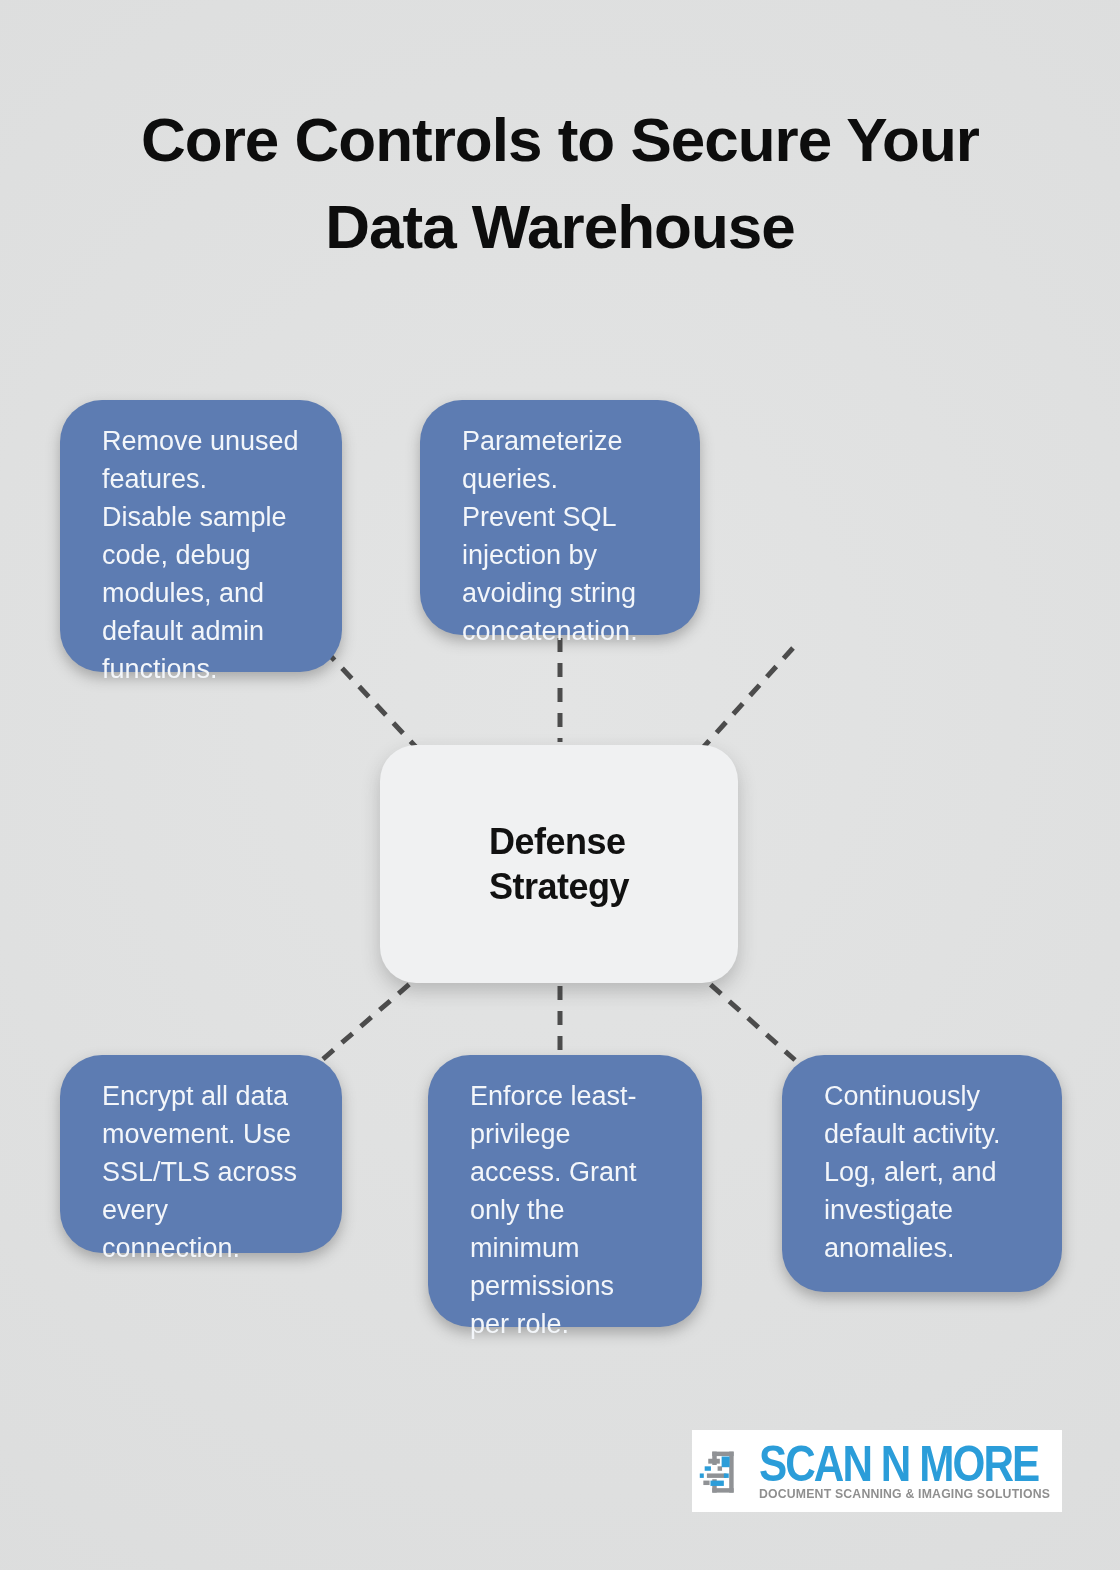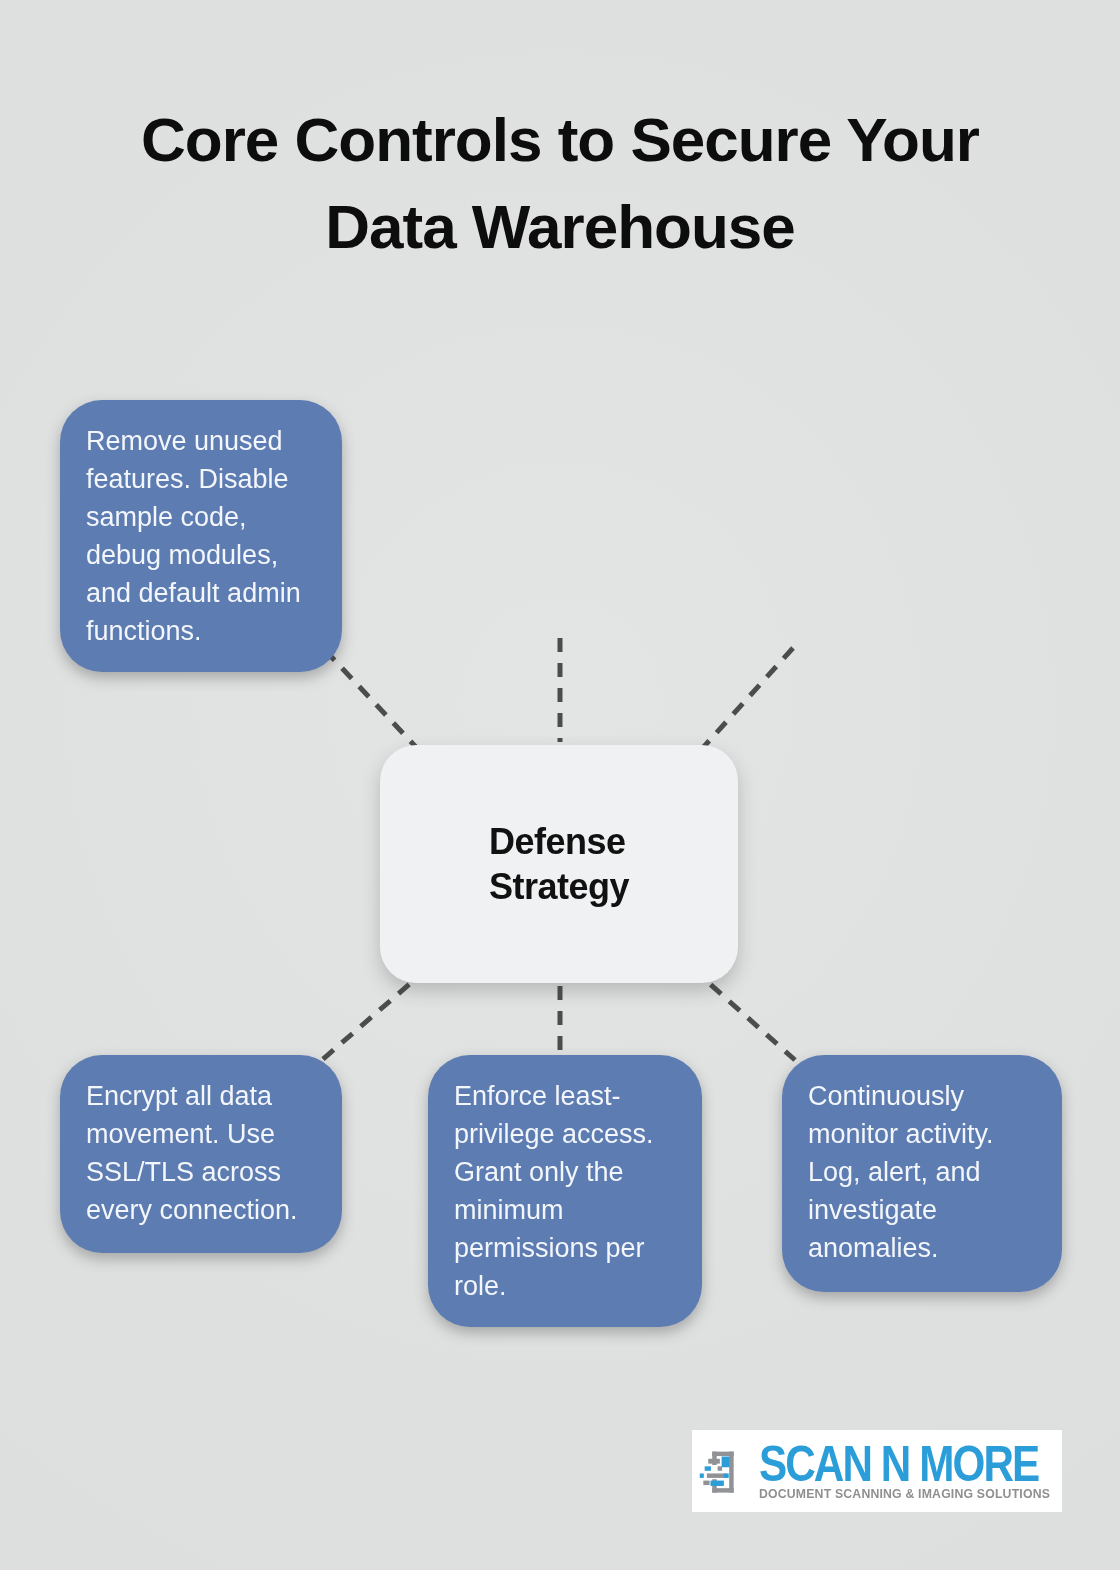--- a/index.html
+++ b/index.html
@@ -15,21 +15,21 @@
   .title{
     position:absolute;left:0;top:96px;width:1120px;margin:0;
     text-align:center;font-weight:bold;font-size:62px;line-height:87px;
     letter-spacing:-1px;color:#0d0d0d;white-space:pre-line;
   }
   .connectors{position:absolute;left:0;top:0;pointer-events:none;}
   .connectors line{stroke:#4c4c4c;stroke-width:5;stroke-dasharray:14 11;}
   .node{
     position:absolute;box-sizing:border-box;
     background:#5d7cb2;border-radius:42px;
-    color:#f3f6fa;padding:22px 26px;
+    color:#f3f6fa;padding:22px 42px;
     box-shadow:0 6px 14px rgba(60,60,60,.35);
   }
   .node p{margin:0;font-size:27px;line-height:38px;}
   .b1{left:60px;top:400px;width:282px;height:272px;}
   .b2{left:420px;top:400px;width:280px;height:235px;}
   .b3{left:780px;top:400px;width:280px;height:233px;}
   .b4{left:60px;top:1055px;width:282px;height:198px;}
   .b5{left:428px;top:1055px;width:274px;height:272px;}
   .b6{left:782px;top:1055px;width:280px;height:237px;}
   .center-node{
@@ -72,28 +72,31 @@
     <line x1="560" y1="638" x2="560" y2="742"></line>
     <line x1="793" y1="648" x2="690" y2="762"></line>
     <line x1="428" y1="968" x2="322" y2="1060"></line>
     <line x1="560" y1="986" x2="560" y2="1052"></line>
     <line x1="692" y1="968" x2="795" y2="1060"></line>
   </svg>
 
   <div class="node b1">
     <p>Remove unused features. Disable sample code, debug modules, and default admin functions.</p>
   </div>
+  <div class="node b2">
+    <p>Parameterize queries. Prevent SQL injection by avoiding string concatenation.</p>
+  </div>
   <div class="node b5">
     <p>Enforce least-privilege access. Grant only the minimum permissions per role.</p>
   </div>
   <div class="node b4">
     <p>Encrypt all data movement. Use SSL/TLS across every connection.</p>
   </div>
   <div class="node b6">
-    <p>Continuously monitor activity. Log, alert, and investigate anomalies.</p>
+    <p>Continuously default activity. Log, alert, and investigate anomalies.</p>
   </div>
 
   <div class="center-node">
     <div class="center-label">Defense
 Strategy</div>
   </div>
 
   <div class="logo">
     <svg width="80" height="76" viewBox="0 0 110 105" aria-hidden="true">
 

